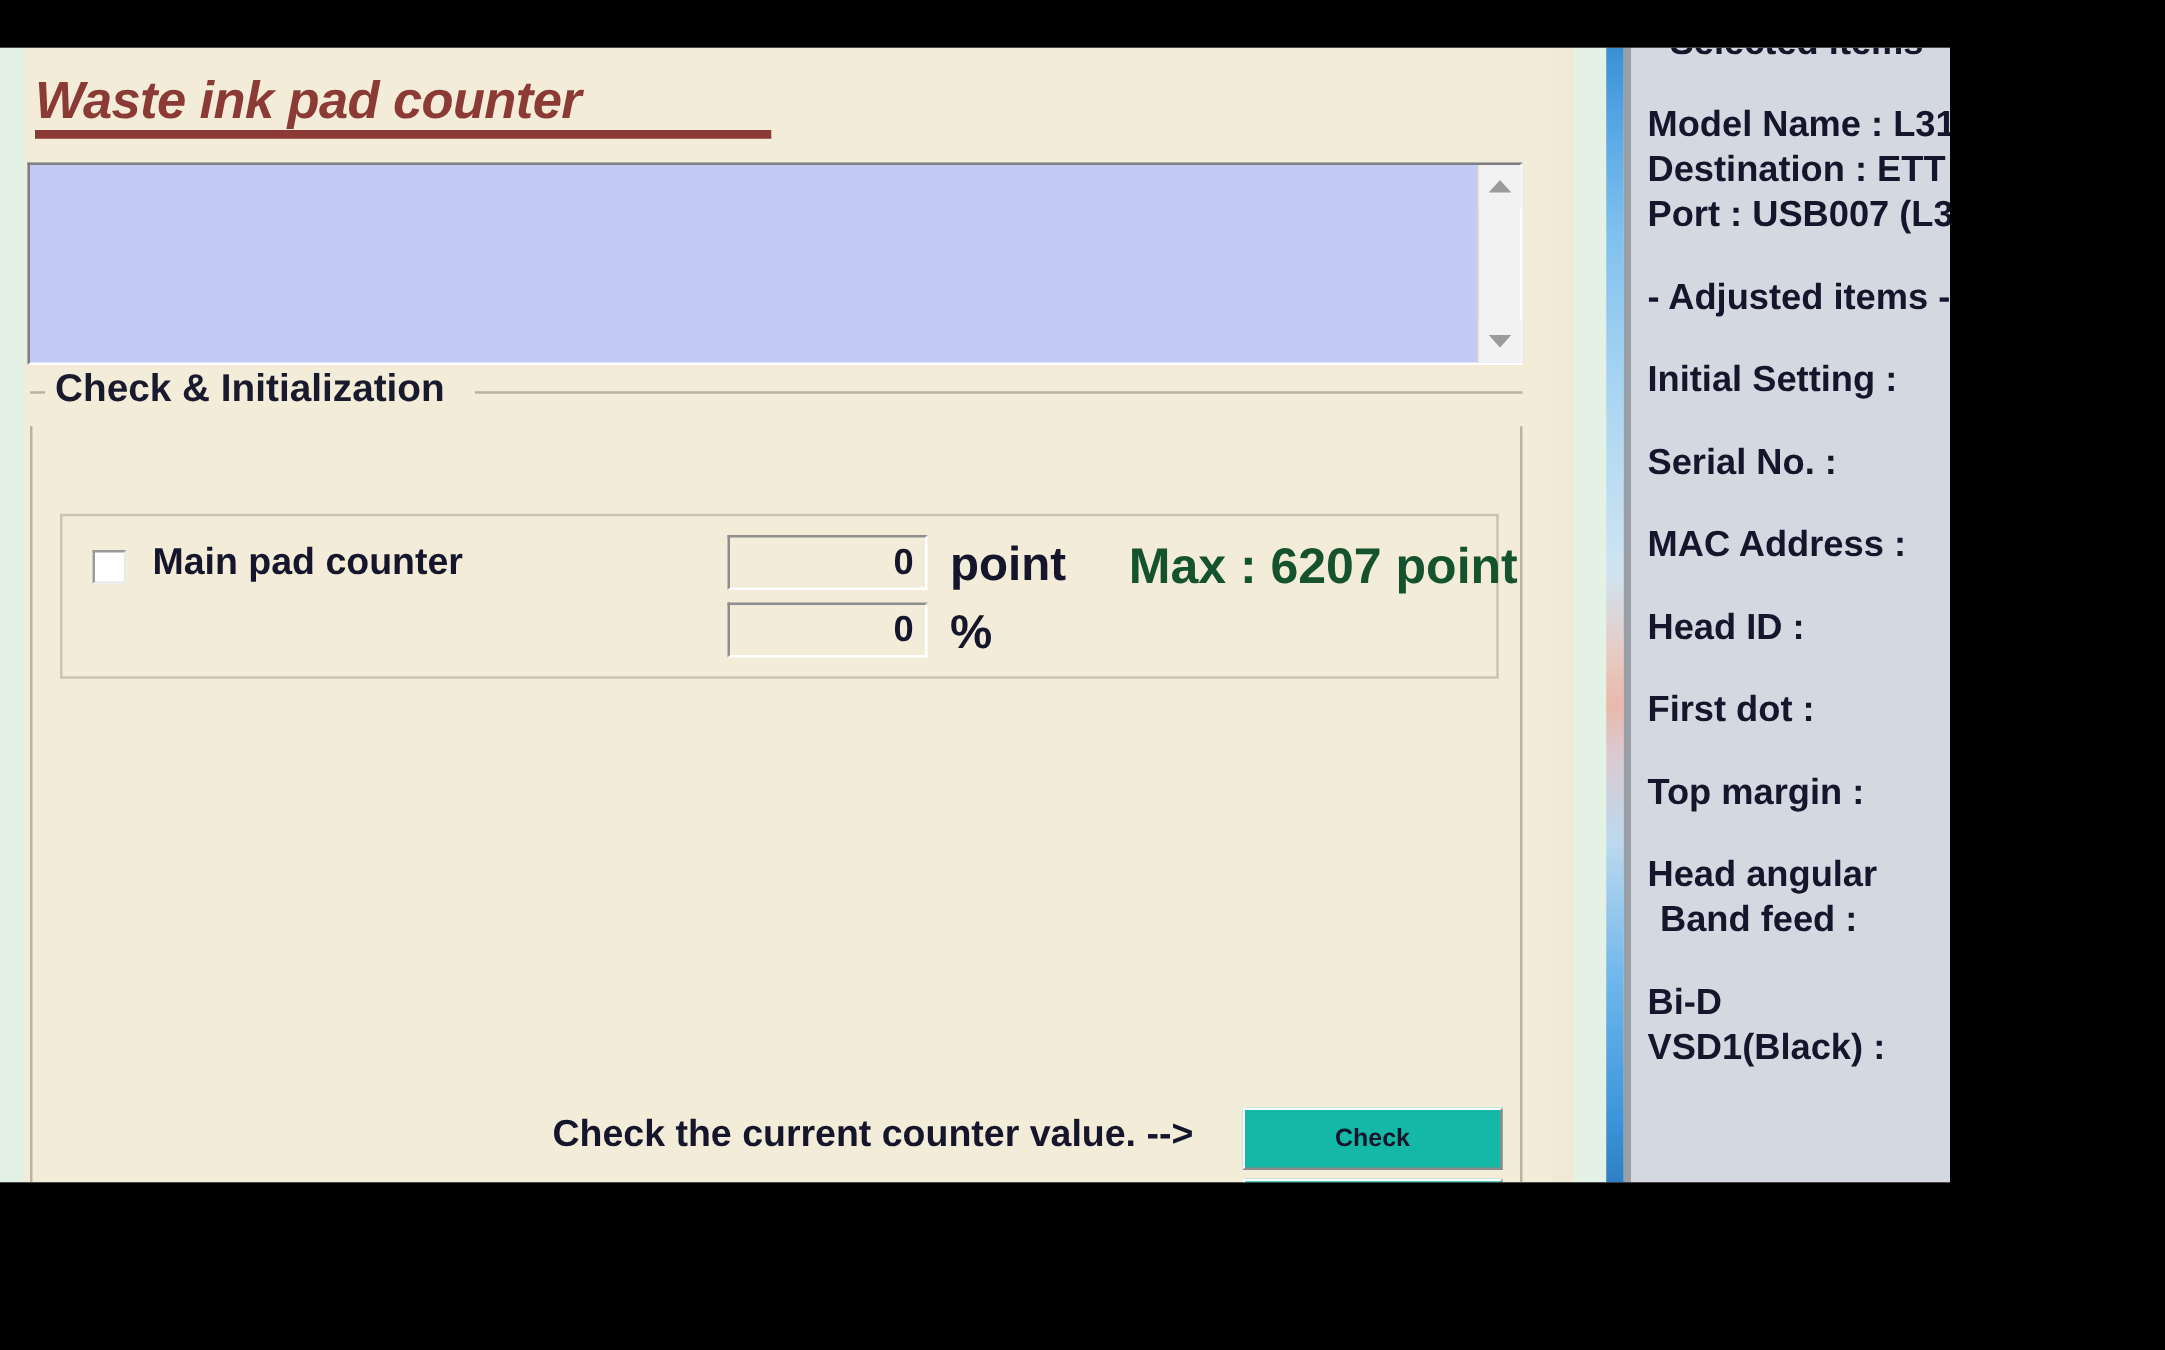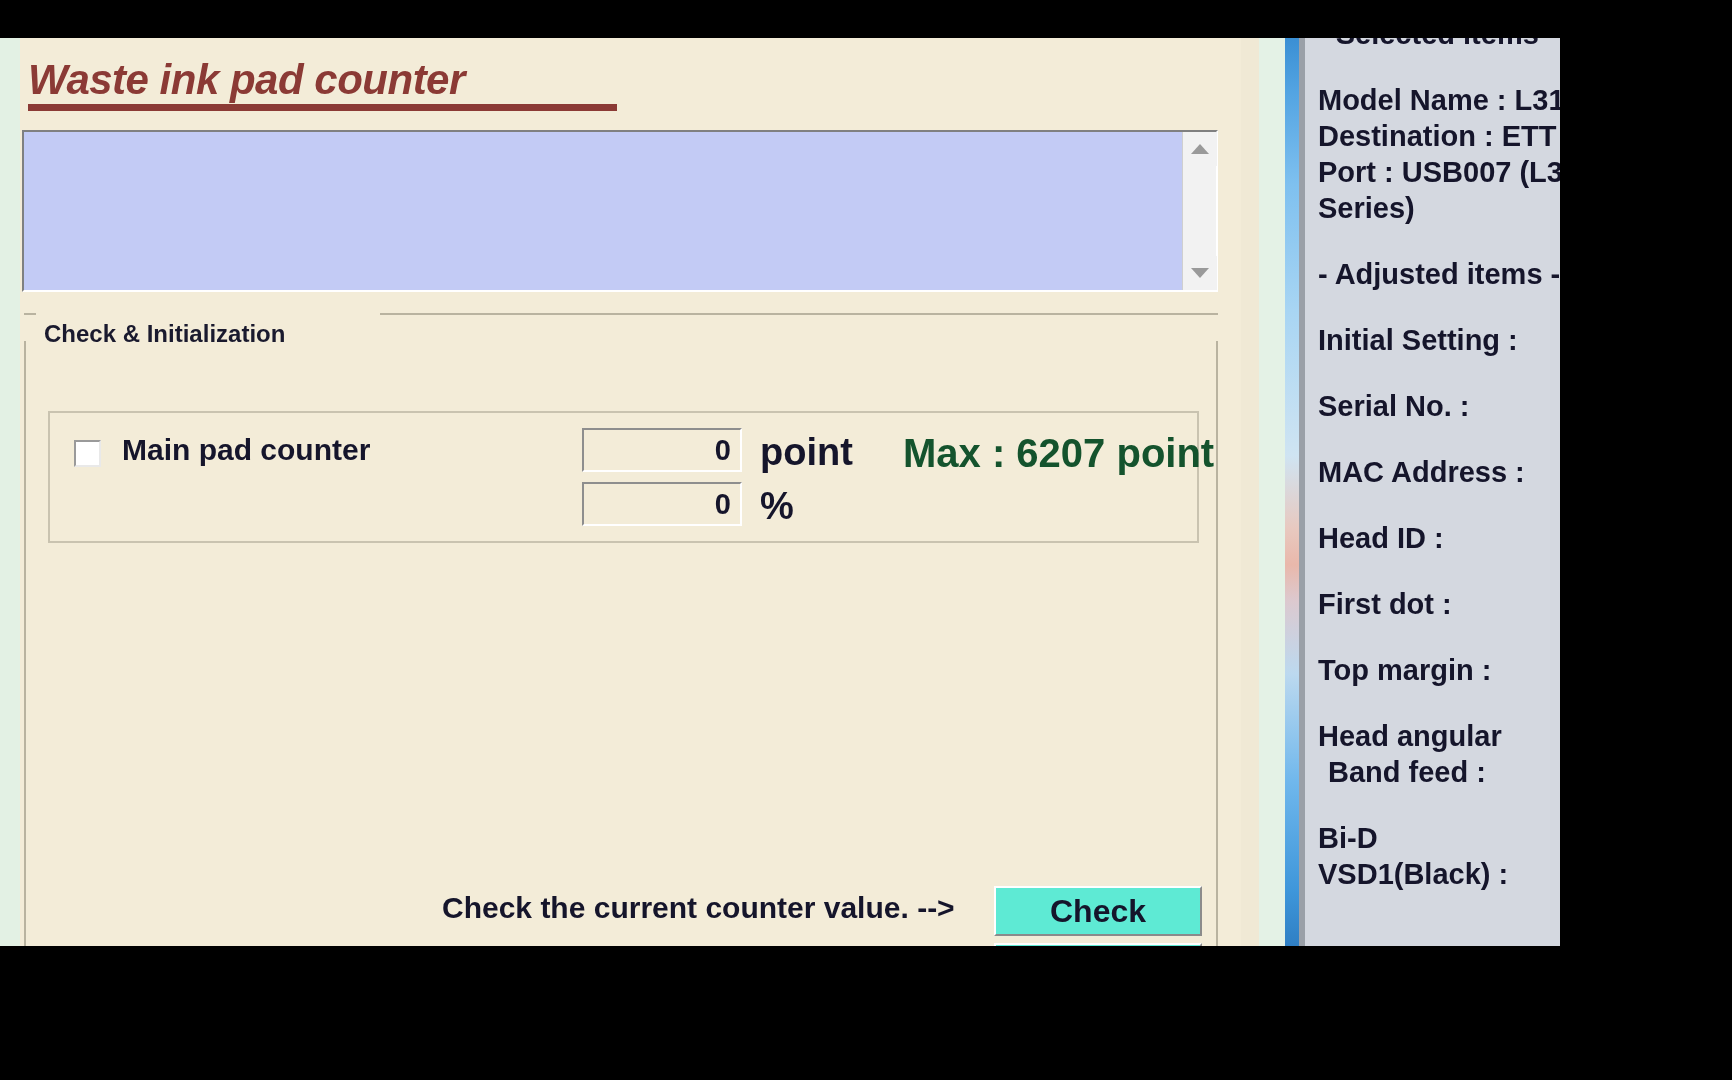--- a/index.html
+++ b/index.html
@@ -149,27 +149,26 @@
   }
   .groupbox-topline-right {
     position: absolute;
     left: 360px; top: 275px;
     width: 838px; height: 2px;
     background: #b9b3a0;
   }
   .groupbox-legend {
     position: absolute;
     left: 18px; top: 255px;
-    font-size: 24px;
+    font-size: 31px;
     font-weight: bold;
     color: #1a1a2e;
     background: transparent;
     white-space: nowrap;
     padding: 0 6px;
-    margin-top: 27px;
   }
 
   
   .counter-panel {
     position: absolute;
     left: 22px; top: 70px;
     width: 1151px;
     height: 132px;
     border: 2px solid #c9c3b0;
     box-sizing: border-box;
@@ -242,26 +241,26 @@
     right: 0; top: 5px;
     font-size: 30px;
     font-weight: bold;
     color: #15152b;
     white-space: nowrap;
   }
   .btn {
     position: absolute;
     width: 208px;
     height: 50px;
-    background: #5eead4;
+    background: #14b8a6;
     border: 2px solid #ffffff;
     border-right-color: #8b8b8b;
     border-bottom-color: #8b8b8b;
     box-sizing: border-box;
-    font-size: 32px;
+    font-size: 20px;
     font-weight: bold;
     color: #15152b;
     display: flex;
     align-items: center;
     justify-content: center;
     font-family: "Liberation Sans", sans-serif;
   }
 
   .row-check .hint { left: 416px; right: auto; }
   .row-init  .hint { left: 444px; right: auto; }
@@ -388,21 +387,20 @@
 
     <div class="sidebar">
       <div class="sidebar-inner">
 
         <div class="sb-line">- Selected items -</div>
         <div class="sb-gap"></div>
 
         <div class="sb-line">Model Name : L310</div>
         <div class="sb-line">Destination : ETT</div>
         <div class="sb-line">Port : USB007 (L360</div>
-        <div class="sb-line">Series)</div>
 
         <div class="sb-gap"></div>
         <div class="sb-line">- Adjusted items -</div>
 
         <div class="sb-gap"></div>
         <div class="sb-line">Initial Setting :</div>
         <div class="sb-gap"></div>
         <div class="sb-line">Serial No. :</div>
         <div class="sb-gap"></div>
         <div class="sb-line">MAC Address :</div>

